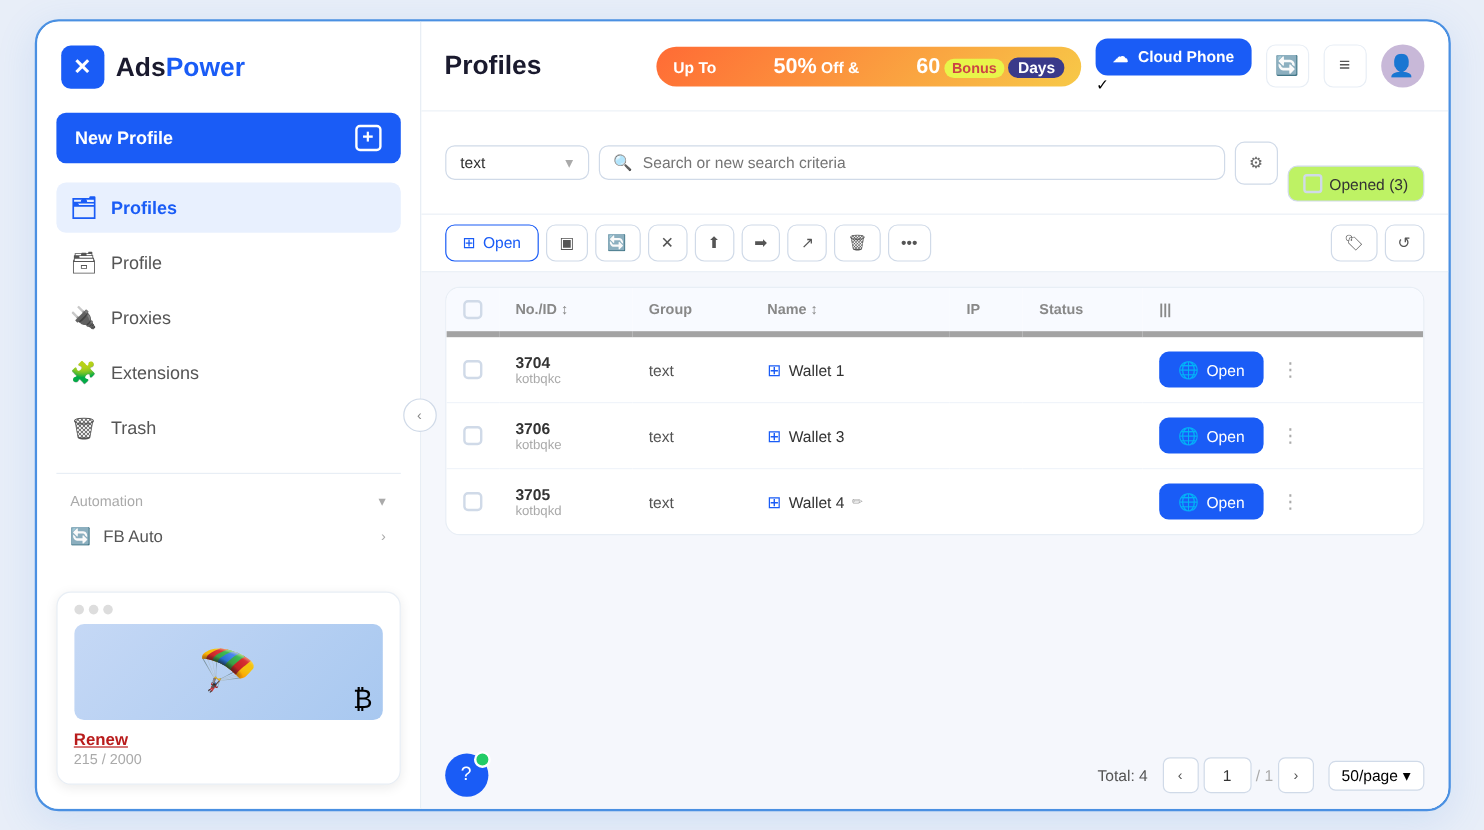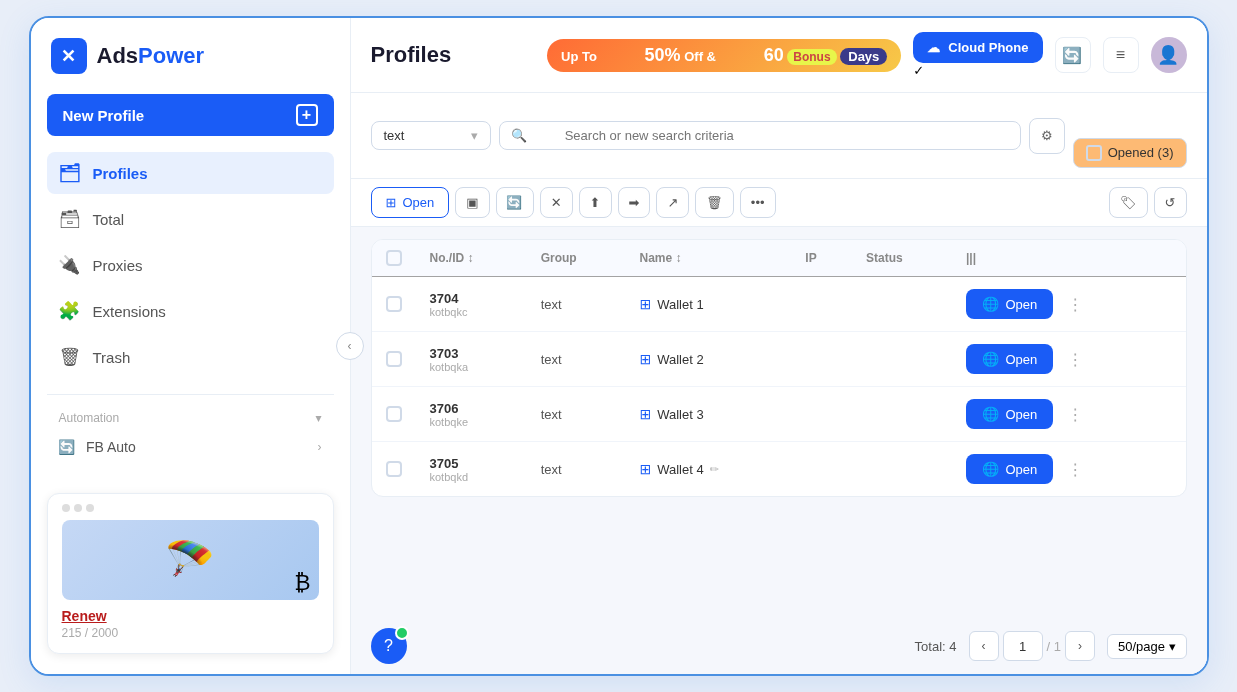--- a/index.html
+++ b/index.html
@@ -275,43 +275,42 @@
       padding: 6px 12px;
       gap: 8px;
       background: white;
     }
     .search-bar input {
       border: none;
       outline: none;
       flex: 1;
       color: #aaa;
       font-size: 13px;
-      margin-left: 29px;
     }
     .filter-icon-btn {
       width: 36px;
       height: 36px;
       border: 1px solid #d0dae8;
       border-radius: 8px;
       background: white;
       display: flex;
       align-items: center;
       justify-content: center;
       cursor: pointer;
       color: #666;
     }
     .opened-badge {
       display: flex;
-      align-items: flex-start;
+      align-items: center;
       gap: 6px;
       border: 1px solid #d0dae8;
       border-radius: 8px;
       padding: 6px 12px;
       cursor: pointer;
-      background: #fdba74;
+      background: #bef264;
       color: #333;
       white-space: nowrap;
       margin-top: 35px;
     }
     .opened-badge .check-box {
       width: 16px;
       height: 16px;
       border: 2px solid #d0dae8;
       border-radius: 3px;
     }
@@ -364,21 +363,21 @@
       border-radius: 12px;
       border: 1px solid #e8eef5;
       overflow: hidden;
     }
     .table {
       width: 100%;
       border-collapse: collapse;
     }
     .table thead tr {
       background: #f8faff;
-      border-bottom: 1px solid #a3a3a3;
+      border-bottom: 5px solid #a3a3a3;
     }
     .table thead th {
       padding: 10px 14px;
       text-align: left;
       color: #888;
       font-size: 12px;
       font-weight: 600;
     }
     .table tbody tr {
       border-bottom: 1px solid #f0f4fa;
@@ -557,21 +556,21 @@
       <span>New Profile</span>
       <div class="plus-icon">+</div>
     </button>
 
     <div class="nav-item active">
       <span class="nav-icon">🗂</span>
       <span>Profiles</span>
     </div>
     <div class="nav-item">
       <span class="nav-icon">🗃</span>
-      <span>Total</span>
+      <span>Profile</span>
     </div>
     <div class="nav-item">
       <span class="nav-icon">🔌</span>
       <span>Proxies</span>
     </div>
     <div class="nav-item">
       <span class="nav-icon">🧩</span>
       <span>Extensions</span>
     </div>
     <div class="nav-item">
@@ -745,104 +744,77 @@
               <td></td>
               <td style="display:flex;align-items:center;gap:8px;padding:12px 14px;">
                 <button class="open-btn">
                   <span class="globe-icon">🌐</span>
                   Open
                 </button>
                 <div class="more-btn">⋮</div>
               </td>
             </tr>
 
+
             <tr>
               <td class="checkbox-cell">
                 <div class="checkbox"></div>
               </td>
               <td>
-                <div class="profile-id">3703</div>
-                <div class="profile-code">kotbqka</div>
+                <div class="profile-id">3706</div>
+                <div class="profile-code">kotbqke</div>
               </td>
               <td>
                 <span class="group-tag">text</span>
               </td>
               <td>
                 <div class="profile-name">
                   <span class="win-icon">⊞</span>
-                  <span>Wallet 2</span>
+                  <span>Wallet 3</span>
                 </div>
               </td>
               <td></td>
               <td></td>
               <td style="display:flex;align-items:center;gap:8px;padding:12px 14px;">
                 <button class="open-btn">
                   <span class="globe-icon">🌐</span>
                   Open
                 </button>
                 <div class="more-btn">⋮</div>
               </td>
             </tr>
 
             <tr>
               <td class="checkbox-cell">
                 <div class="checkbox"></div>
               </td>
               <td>
-                <div class="profile-id">3706</div>
-                <div class="profile-code">kotbqke</div>
+                <div class="profile-id">3705</div>
+                <div class="profile-code">kotbqkd</div>
               </td>
               <td>
                 <span class="group-tag">text</span>
               </td>
               <td>
                 <div class="profile-name">
                   <span class="win-icon">⊞</span>
-                  <span>Wallet 3</span>
+                  <span>Wallet 4</span>
+                  <span class="edit-icon">✏</span>
                 </div>
               </td>
               <td></td>
               <td></td>
               <td style="display:flex;align-items:center;gap:8px;padding:12px 14px;">
                 <button class="open-btn">
                   <span class="globe-icon">🌐</span>
                   Open
                 </button>
                 <div class="more-btn">⋮</div>
               </td>
             </tr>
-
-            <tr>
-              <td class="checkbox-cell">
-                <div class="checkbox"></div>
-              </td>
-              <td>
-                <div class="profile-id">3705</div>
-                <div class="profile-code">kotbqkd</div>
-              </td>
-              <td>
-                <span class="group-tag">text</span>
-              </td>
-              <td>
-                <div class="profile-name">
-                  <span class="win-icon">⊞</span>
-                  <span>Wallet 4</span>
-                  <span class="edit-icon">✏</span>
-                </div>
-              </td>
-              <td></td>
-              <td></td>
-              <td style="display:flex;align-items:center;gap:8px;padding:12px 14px;">
-                <button class="open-btn">
-                  <span class="globe-icon">🌐</span>
-                  Open
-                </button>
-                <div class="more-btn">⋮</div>
-              </td>
-            </tr>
           </tbody>
         </table>
       </div>
     </div>
 
     <div class="table-footer">
       <div style="display:flex;align-items:center;gap:8px;margin-right:auto;">
         <div class="support-btn">
           ?
           <div class="support-badge"></div>

